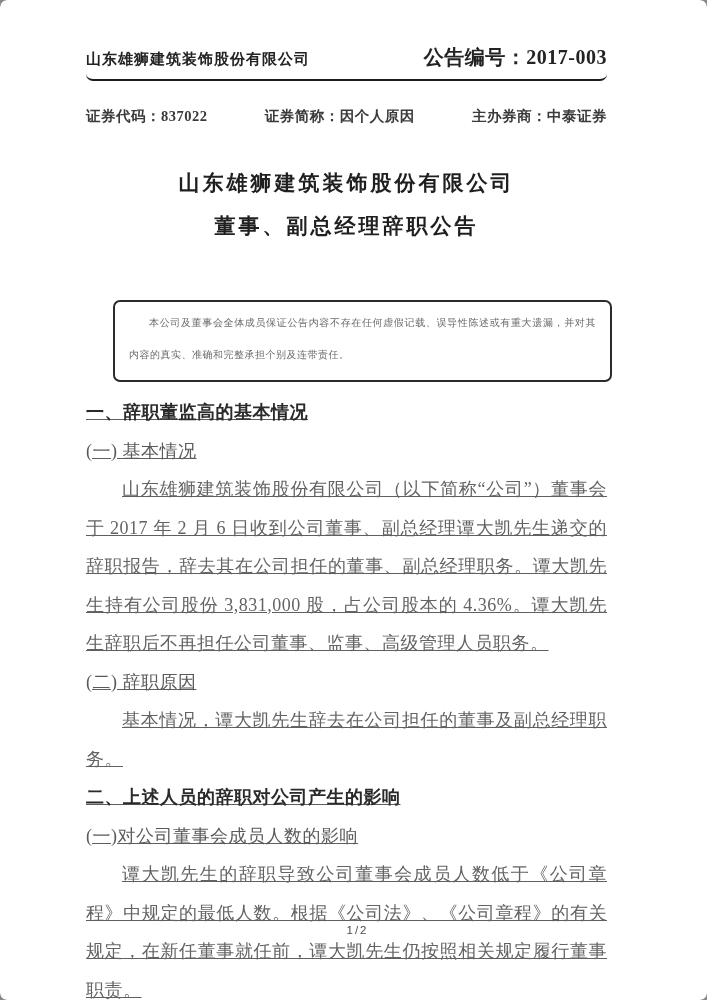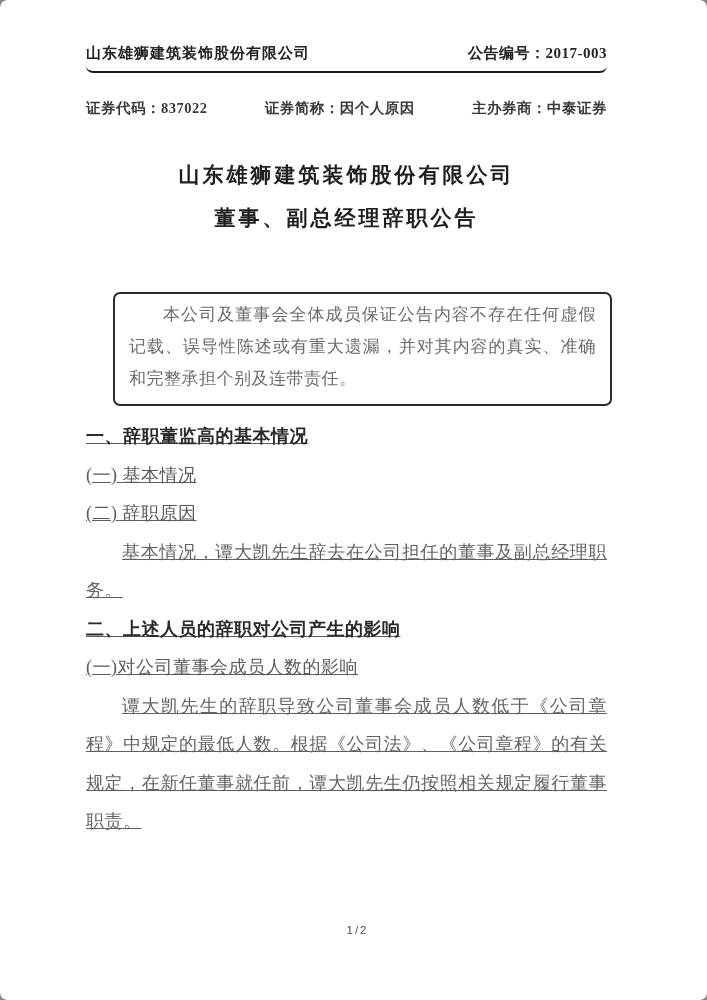--- a/index.html
+++ b/index.html
@@ -25,21 +25,21 @@
     border-bottom: 2px solid #1c1c1c;
     padding-bottom: 8px;
   }
   .hdr-company {
     font-size: 15px;
     font-weight: bold;
     color: #232323;
     letter-spacing: 1px;
   }
   .hdr-no {
-    font-size: 15px;
+    font-size: 20px;
     font-weight: bold;
     color: #232323;
     letter-spacing: 0.5px;
   }
   
   .sec-row {
     display: flex;
     justify-content: space-between;
     margin-top: 26px;
     font-size: 14.5px;
@@ -61,21 +61,21 @@
   }
   
   .disclaimer-box {
     margin-top: 52px;
     margin-left: 27px;
     width: 499px;
     border: 2px solid #2b2b2b;
     padding: 5px 14px 9px 14px;
   }
   .disclaimer-text {
-    font-size: 17px;
+    font-size: 10px;
     line-height: 32px;
     text-indent: 2em;
     text-align: justify;
     color: #6b6b6b;
     letter-spacing: 0.5px;
   }
   
   .body-block {
     margin-top: 11px;
     font-size: 18px;
@@ -132,20 +132,21 @@
       <div class="title-line">董事、副总经理辞职公告</div>
     </div>
 
     <div class="disclaimer-box">
       <div class="disclaimer-text">本公司及董事会全体成员保证公告内容不存在任何虚假记载、误导性陈述或有重大遗漏，并对其内容的真实、准确和完整承担个别及连带责任。</div>
     </div>
 
     <div class="body-block">
       <div class="sec-heading">一、辞职董监高的基本情况</div>
       <div class="sub-heading">(一) 基本情况</div>
+      <div class="para">山东雄狮建筑装饰股份有限公司（以下简称“公司”）董事会于 2017 年 2 月 6 日收到公司董事、副总经理谭大凯先生递交的辞职报告，辞去其在公司担任的董事、副总经理职务。谭大凯先生持有公司股份 3,831,000 股，占公司股本的 4.36%。谭大凯先生辞职后不再担任公司董事、监事、高级管理人员职务。</div>
       <div class="sub-heading">(二) 辞职原因</div>
       <div class="para">基本情况，谭大凯先生辞去在公司担任的董事及副总经理职务。</div>
       <div class="sec-heading">二、上述人员的辞职对公司产生的影响</div>
       <div class="sub-heading">(一)对公司董事会成员人数的影响</div>
       <div class="para">谭大凯先生的辞职导致公司董事会成员人数低于《公司章程》中规定的最低人数。根据《公司法》、《公司章程》的有关规定，在新任董事就任前，谭大凯先生仍按照相关规定履行董事职责。</div>
     </div>
 
   </div>
 
   <div class="footer">

